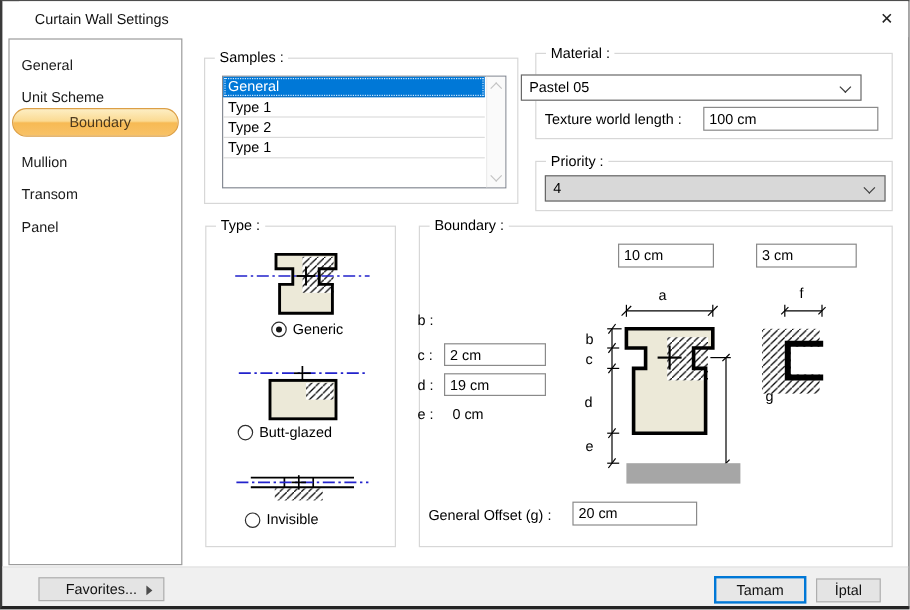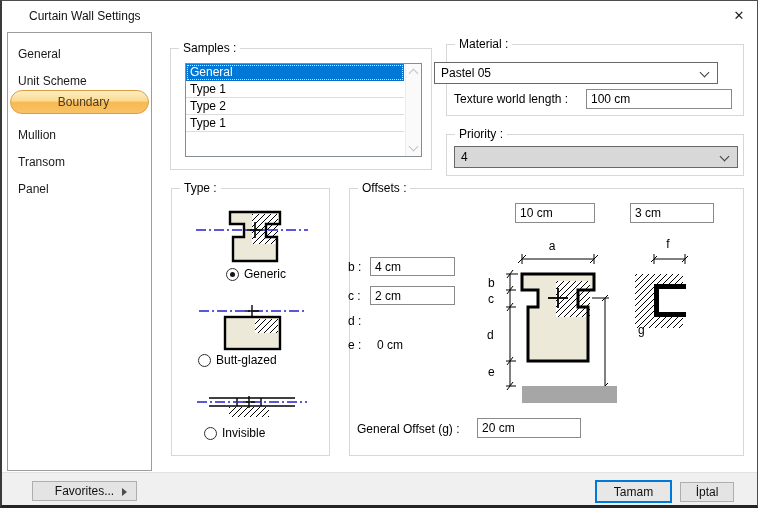--- a/index.html
+++ b/index.html
@@ -154,34 +154,34 @@
     <line x1="0" y1="10" x2="110" y2="10" stroke="#2222cc" stroke-width="1.4" stroke-dasharray="10 3 2 3"></line>
     <line x1="46" y1="10" x2="58" y2="10" stroke="#000" stroke-width="1.4"></line>
     <line x1="52" y1="4" x2="52" y2="16" stroke="#000" stroke-width="1.4"></line>
   </svg>
   <div class="radio-row" style="left:179px;top:425px;">
     <span class="radio"></span>
     <span>Invisible</span>
   </div>
 
   <div class="grp" style="left:347px;top:187px;width:395px;height:268px;">
-    <span class="grp-label">Offsets :</span>
+    <span class="grp-label">Boundary :</span>
   </div>
 
   <input class="box" style="left: 513px; top: 202px; width: 80px; height: 20px;" value="10 cm">
   <input class="box" style="left: 628px; top: 202px; width: 84px; height: 20px;" value="3 cm">
 
   <span class="txt" style="left:540px;top:238px;width:20px;text-align:center;">a</span>
   <span class="txt" style="left:656px;top:236px;width:20px;text-align:center;">f</span>
 
   <span class="txt" style="left:346px;top:259px;">b :</span>
-  <input class="box" style="left: 368px; top: 256px; width: 85px; height: 19px;" value="4 cm">
   <span class="txt" style="left:346px;top:288px;">c :</span>
   <input class="box" style="left: 368px; top: 285px; width: 85px; height: 19px;" value="2 cm">
   <span class="txt" style="left:346px;top:313px;">d :</span>
+  <input class="box" style="left: 368px; top: 310px; width: 85px; height: 19px;" value="19 cm">
   <span class="txt" style="left:346px;top:337px;">e :</span>
   <span class="txt" style="left:375px;top:337px;">0 cm</span>
 
   <svg style="left:480px;top:236px;" width="145" height="170" viewBox="0 0 145 170">
     <defs>
         <pattern id="hm" width="6" height="6" patternUnits="userSpaceOnUse">
           <path d="M-1,7 L7,-1" stroke="#000" stroke-width="1"></path>
         </pattern>
       </defs>
 

